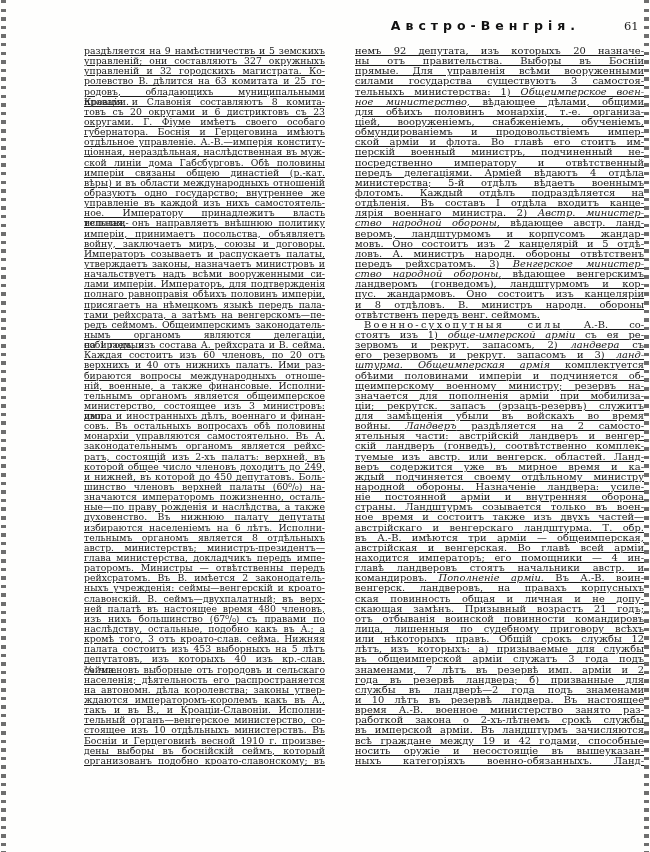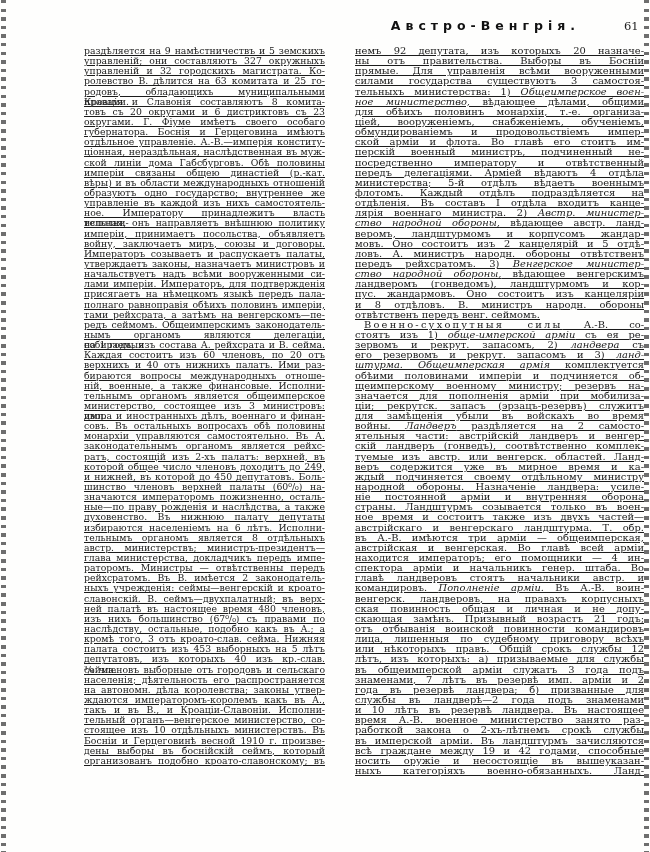--- a/index.html
+++ b/index.html
@@ -59,22 +59,22 @@
     <div class="ln"><span>образуютъ одно государство; внутреннее же</span></div>
     <div class="ln"><span>управленіе въ каждой изъ нихъ самостоятель-</span></div>
     <div class="ln"><span>ное. Императору принадлежитъ власть исполни-</span></div>
     <div class="ln"><span>тельная, онъ направляетъ внѣшнюю политику</span></div>
     <div class="ln"><span>имперіи, принимаетъ посольства, объявляетъ</span></div>
     <div class="ln"><span>войну, заключаетъ миръ, союзы и договоры.</span></div>
     <div class="ln"><span>Императоръ созываетъ и распускаетъ палаты,</span></div>
     <div class="ln"><span>утверждаетъ законы, назначаетъ министровъ и</span></div>
     <div class="ln"><span>начальствуетъ надъ всѣми вооруженными си-</span></div>
     <div class="ln"><span>лами имперіи. Императоръ, для подтвержденія</span></div>
+    <div class="ln"><span>полнаго равноправія обѣихъ половинъ имперіи,</span></div>
     <div class="ln"><span>присягаетъ на нѣмецкомъ языкѣ передъ пала-</span></div>
-    <div class="ln"><span>полнаго равноправія обѣихъ половинъ имперіи,</span></div>
     <div class="ln"><span>тами рейхсрата, а затѣмъ на венгерскомъ—пе-</span></div>
     <div class="ln"><span>редъ сеймомъ. Общеимперскимъ законодатель-</span></div>
     <div class="ln"><span>нымъ органомъ являются делегаціи, собираемыя</span></div>
     <div class="ln"><span>на 1 годъ, изъ состава А. рейхсрата и В. сейма.</span></div>
     <div class="ln"><span>Каждая состоитъ изъ 60 членовъ, по 20 отъ</span></div>
     <div class="ln"><span>верхнихъ и 40 отъ нижнихъ палатъ. Ими раз-</span></div>
     <div class="ln"><span>бираются вопросы международныхъ отноше-</span></div>
     <div class="ln"><span>ній, военные, а также финансовые. Исполни-</span></div>
     <div class="ln"><span>тельнымъ органомъ является общеимперское</span></div>
     <div class="ln"><span>министерство, состоящее изъ 3 министровъ: имп.</span></div>
@@ -159,21 +159,20 @@
     <div class="ln"><span>веръ содержится уже въ мирное время и ка-</span></div>
     <div class="ln"><span>ждый подчиняется своему отдѣльному министру</span></div>
     <div class="ln"><span>народной обороны. Назначеніе ландвера: усиле-</span></div>
     <div class="ln"><span>ніе постоянной арміи и внутренняя оборона</span></div>
     <div class="ln"><span>страны. Ландштурмъ созывается только въ воен-</span></div>
     <div class="ln"><span>ное время и состоитъ также изъ двухъ частей—</span></div>
     <div class="ln"><span>австрійскаго и венгерскаго ландштурма. Т. обр.</span></div>
     <div class="ln"><span>въ А.-В. имѣются три арміи — общеимперская,</span></div>
     <div class="ln"><span>австрійская и венгерская. Во главѣ всей арміи</span></div>
     <div class="ln"><span>находится императоръ; его помощники — 4 ин-</span></div>
-    <div class="ln"><span>спектора арміи и начальникъ генер. штаба. Во</span></div>
     <div class="ln"><span>главѣ ландверовъ стоятъ начальники австр. и</span></div>
     <div class="ln"><span>командировъ. </span><span class="it">Пополненіе арміи.</span><span> Въ А.-В. воин-</span></div>
     <div class="ln"><span>венгерск. ландверовъ, на правахъ корпусныхъ</span></div>
     <div class="ln"><span>ская повинность общая и личная и не допу-</span></div>
     <div class="ln"><span>скающая замѣнъ. Призывный возрастъ 21 годъ;</span></div>
     <div class="ln"><span>отъ отбыванія воинской повинности командировъ</span></div>
     <div class="ln"><span>лица, лишенныя по судебному приговору всѣхъ</span></div>
     <div class="ln"><span>или нѣкоторыхъ правъ. Общій срокъ службы 12</span></div>
     <div class="ln"><span>лѣтъ, изъ которыхъ: а) призываемые для службы</span></div>
     <div class="ln"><span>въ общеимперской арміи служатъ 3 года подъ</span></div>

